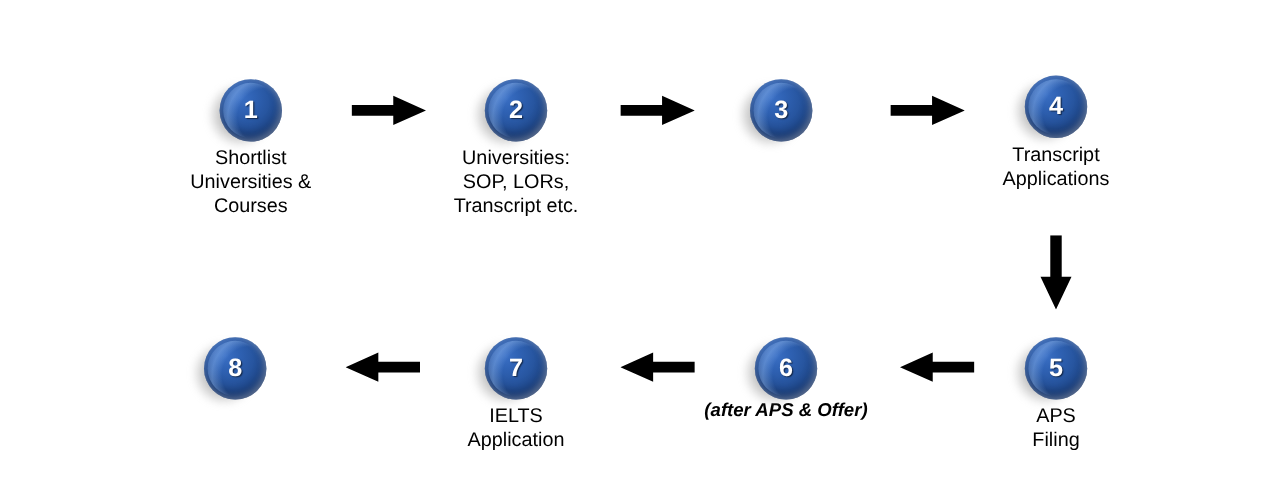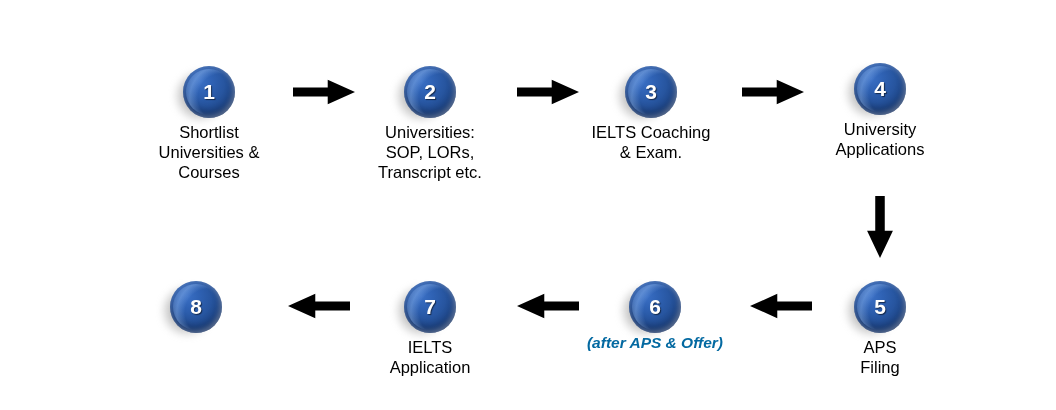--- a/index.html
+++ b/index.html
@@ -102,21 +102,21 @@
     font-size: 16.5px;
     line-height: 20px;
     color: #000000;
     white-space: pre-line;
   }
   .step-sub {
     font-size: 15.5px;
     line-height: 19px;
     font-style: italic;
     font-weight: bold;
-    color: #0369a1;
+    color: #000000;
   }
 
   
   .arrow {
     position: absolute;
   }
   .arrow svg { display: block; }
 </style>
 </head>
 <body>
@@ -142,30 +142,28 @@
         <div class="step-label">Universities:
 SOP, LORs,
 Transcript etc.</div>
       </div>
       <div class="step" style="left: 651px; top: 66px;">
         <div class="bubble-wrap">
           <div class="bubble-shadow"></div>
           <div class="bubble"></div>
           <div class="bubble-num">3</div>
         </div>
-        <div class="step-label">IELTS Coaching
-&amp; Exam.</div>
       </div>
       <div class="step" style="left: 880px; top: 63px;">
         <div class="bubble-wrap">
           <div class="bubble-shadow"></div>
           <div class="bubble"></div>
           <div class="bubble-num">4</div>
         </div>
-        <div class="step-label">University
+        <div class="step-label">Transcript
 Applications</div>
       </div>
       <div class="step" style="left: 880px; top: 281px;">
         <div class="bubble-wrap">
           <div class="bubble-shadow"></div>
           <div class="bubble"></div>
           <div class="bubble-num">5</div>
         </div>
         <div class="step-label">APS
 Filing</div>

